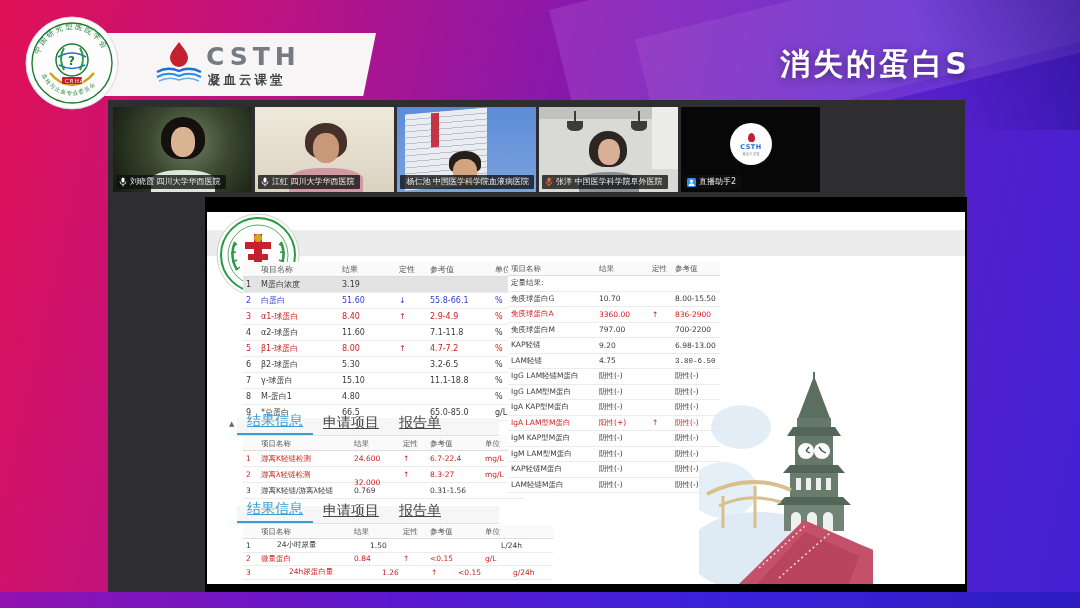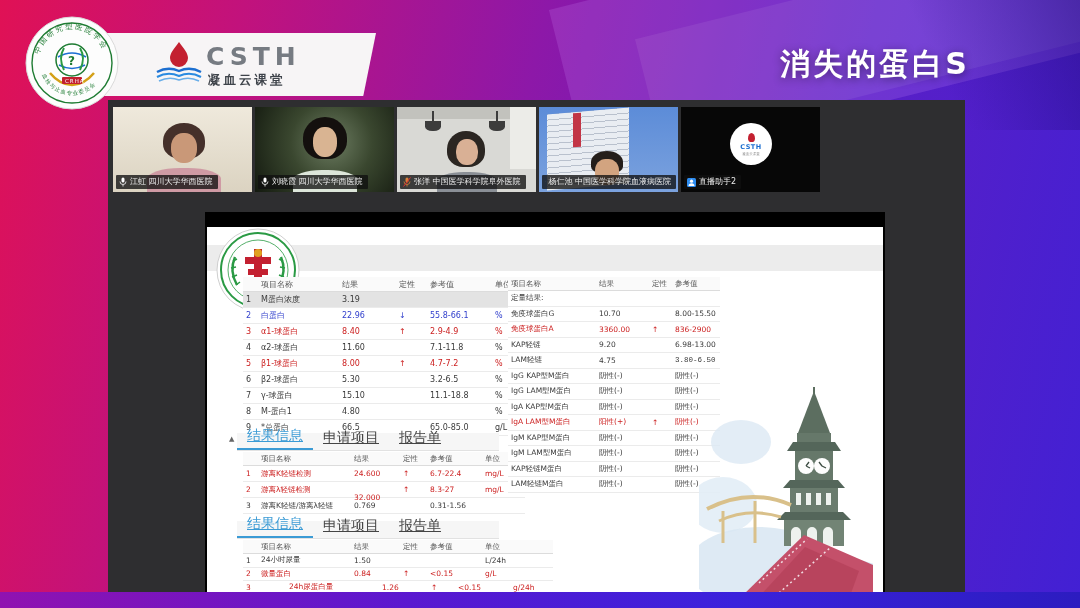--- a/index.html
+++ b/index.html
@@ -51,21 +51,21 @@
   .callig{position:absolute;top:0;bottom:0;width:9px;opacity:.55;
     background:repeating-linear-gradient(180deg,#474240 0 3px,transparent 3px 8px);}
   .seal{position:absolute;width:5px;height:5px;background:#c03030;}
   .t6{background:#070707;}
   .t6-circle{position:absolute;left:49px;top:16px;width:42px;height:42px;border-radius:50%;
     background:#fff;display:flex;flex-direction:column;align-items:center;justify-content:center;gap:1px;}
   .t6-drop{width:7px;height:9px;background:#c32030;border-radius:50% 50% 50% 50%/60% 60% 40% 40%;}
   .t6-word{font-size:6.5px;font-weight:bold;color:#1d6fd0;letter-spacing:.5px;}
   .t6-sub{font-size:3.5px;color:#888;}
   
-  .share{position:absolute;left:97px;top:112px;width:680px;height:395px;background:#000;}
+  .share{position:absolute;left:97px;top:97px;width:762px;height:395px;background:#000;}
   .page{position:absolute;left:2px;top:15px;right:2px;bottom:8px;background:#fff;overflow:hidden;}
   .grayband{position:absolute;left:0;right:0;top:18px;height:26px;background:#ececec;}
   .hosp-logo{position:absolute;left:8px;top:0px;width:86px;height:86px;}
   
   .tbl{position:absolute;background:#fff;color:#3a3a3a;}
   .trow{display:flex;align-items:center;border-bottom:1px solid #ebebeb;}
   .thead{color:#555;background:#fafafa;border-bottom:1px solid #dcdcdc;}
   .tcell{padding-left:3px;white-space:nowrap;overflow:hidden;flex:none;}
   .c-red{color:#cc2020;}
   .c-blue{color:#3240cc;}
@@ -125,45 +125,61 @@
   <div class="csth-word">CSTH</div>
   <div class="csth-sub">凝血云课堂</div>
 </div>
 
 <div class="page-title">消失的蛋白S</div>
 
 <div class="panel">
 
   <div class="thumbs">
 
+    <div class="thumb t2">
+      <div class="hair" style="left:48px;top:10px;width:44px;height:42px;background:#14100e;border-radius:50% 50% 42% 42%;"></div>
+      <div class="face" style="left:58px;top:20px;width:24px;height:30px;background:#d9b492;border-radius:46%;"></div>
+      <div class="body" style="left:38px;bottom:0;width:64px;height:22px;background:#dde6da;border-radius:45% 45% 0 0;"></div>
+      <div class="nlabel">
+        <svg width="8" height="10" viewBox="0 0 8 10">
+            <rect x="2.5" y="0.5" width="3" height="5" rx="1.5" fill="#fff"></rect>
+            <path d="M1 4.5a3 3 0 0 0 6 0" stroke="#fff" fill="none" stroke-width="0.8"></path>
+            <line x1="4" y1="7.5" x2="4" y2="9.5" stroke="#fff" stroke-width="0.8"></line>
+          </svg>
+        <span>刘晓霞 四川大学华西医院</span>
+      </div>
+    </div>
+
     <div class="thumb t1">
       <div class="hair" style="left:50px;top:16px;width:42px;height:36px;background:#45302a;border-radius:50% 50% 42% 42%;"></div>
       <div class="face" style="left:58px;top:26px;width:26px;height:30px;background:#c99878;border-radius:46%;"></div>
       <div class="body" style="left:34px;bottom:0;width:74px;height:24px;background:#cf9aa4;border-radius:45% 45% 0 0;"></div>
       <div class="nlabel">
         <svg width="8" height="10" viewBox="0 0 8 10">
             <rect x="2.5" y="0.5" width="3" height="5" rx="1.5" fill="#fff"></rect>
             <path d="M1 4.5a3 3 0 0 0 6 0" stroke="#fff" fill="none" stroke-width="0.8"></path>
             <line x1="4" y1="7.5" x2="4" y2="9.5" stroke="#fff" stroke-width="0.8"></line>
           </svg>
         <span>江虹 四川大学华西医院</span>
       </div>
     </div>
 
-    <div class="thumb t2">
-      <div class="hair" style="left:48px;top:10px;width:44px;height:42px;background:#14100e;border-radius:50% 50% 42% 42%;"></div>
-      <div class="face" style="left:58px;top:20px;width:24px;height:30px;background:#d9b492;border-radius:46%;"></div>
-      <div class="body" style="left:38px;bottom:0;width:64px;height:22px;background:#dde6da;border-radius:45% 45% 0 0;"></div>
+    <div class="thumb active">
+      <div class="t3-sky"></div>
+      <div class="t3-bld"></div>
+      <div class="t3-sign"></div>
+      <div class="hair" style="left:52px;top:44px;width:32px;height:22px;background:#241e1a;border-radius:50% 50% 30% 30%;"></div>
+      <div class="face" style="left:56px;top:52px;width:24px;height:26px;background:#d2a480;border-radius:44%;"></div>
       <div class="nlabel">
         <svg width="8" height="10" viewBox="0 0 8 10">
             <rect x="2.5" y="0.5" width="3" height="5" rx="1.5" fill="#fff"></rect>
             <path d="M1 4.5a3 3 0 0 0 6 0" stroke="#fff" fill="none" stroke-width="0.8"></path>
             <line x1="4" y1="7.5" x2="4" y2="9.5" stroke="#fff" stroke-width="0.8"></line>
           </svg>
-        <span>刘晓霞 四川大学华西医院</span>
+        <span>杨仁池 中国医学科学院血液病医院</span>
       </div>
     </div>
 
     <div class="thumb t4">
       <div class="t4-ceil"></div>
       <div class="t4-win"></div>
       <div class="lamp" style="left:28px;top:14px;"></div>
       <div class="lamp" style="left:92px;top:14px;"></div>
       <div class="hair" style="left:50px;top:24px;width:38px;height:36px;background:#2b2622;border-radius:50% 50% 42% 42%;"></div>
       <div class="face" style="left:59px;top:32px;width:22px;height:26px;background:#d9b095;border-radius:46%;"></div>
@@ -172,36 +188,20 @@
         <svg width="8" height="10" viewBox="0 0 8 10">
             <rect x="2.5" y="0.5" width="3" height="5" rx="1.5" fill="#d8813a"></rect>
             <path d="M1 4.5a3 3 0 0 0 6 0" stroke="#d8813a" fill="none" stroke-width="0.8"></path>
             <line x1="4" y1="7.5" x2="4" y2="9.5" stroke="#d8813a" stroke-width="0.8"></line>
             <line x1="0.5" y1="9.5" x2="7.5" y2="0.5" stroke="#e03030" stroke-width="1"></line>
           </svg>
         <span>张洋 中国医学科学院阜外医院</span>
       </div>
     </div>
 
-    <div class="thumb active">
-      <div class="t3-sky"></div>
-      <div class="t3-bld"></div>
-      <div class="t3-sign"></div>
-      <div class="hair" style="left:52px;top:44px;width:32px;height:22px;background:#241e1a;border-radius:50% 50% 30% 30%;"></div>
-      <div class="face" style="left:56px;top:52px;width:24px;height:26px;background:#d2a480;border-radius:44%;"></div>
-      <div class="nlabel">
-        <svg width="8" height="10" viewBox="0 0 8 10">
-            <rect x="2.5" y="0.5" width="3" height="5" rx="1.5" fill="#fff"></rect>
-            <path d="M1 4.5a3 3 0 0 0 6 0" stroke="#fff" fill="none" stroke-width="0.8"></path>
-            <line x1="4" y1="7.5" x2="4" y2="9.5" stroke="#fff" stroke-width="0.8"></line>
-          </svg>
-        <span>杨仁池 中国医学科学院血液病医院</span>
-      </div>
-    </div>
-
 
     <div class="thumb t6">
       <div class="t6-circle">
         <div class="t6-drop"></div>
         <div class="t6-word">CSTH</div>
         <div class="t6-sub">凝血云课堂</div>
       </div>
       <div class="nlabel">
         <svg width="9" height="9" viewBox="0 0 9 9">
             <rect width="9" height="9" rx="1.5" fill="#2d8cf0"></rect>
@@ -245,21 +245,21 @@
             <div class="tcell" style="width: 12px;">1</div>
             <div class="tcell" style="width: 78px;">M蛋白浓度</div>
             <div class="tcell" style="width: 54px;">3.19</div>
             <div class="tcell" style="width: 28px;"></div>
             <div class="tcell" style="width: 62px;"></div>
             <div class="tcell" style="width: 24px;"></div>
           </div>
           <div class="trow c-blue">
             <div class="tcell" style="width: 12px;">2</div>
             <div class="tcell" style="width: 78px;">白蛋白</div>
-            <div class="tcell" style="width: 54px;">22.96</div>
+            <div class="tcell" style="width: 54px;">51.60</div>
             <div class="tcell" style="width: 28px;">↓</div>
             <div class="tcell" style="width: 62px;">55.8-66.1</div>
             <div class="tcell" style="width: 24px;">%</div>
           </div>
           <div class="trow c-red">
             <div class="tcell" style="width: 12px;">3</div>
             <div class="tcell" style="width: 78px;">α1-球蛋白</div>
             <div class="tcell" style="width: 54px;">8.40</div>
             <div class="tcell" style="width: 28px;">↑</div>
             <div class="tcell" style="width: 62px;">2.9-4.9</div>
@@ -365,21 +365,21 @@
           <div class="trow thead">
             <div class="tcell" style="width: 12px;"></div>
             <div class="tcell" style="width: 90px;">项目名称</div>
             <div class="tcell" style="width: 46px;">结果</div>
             <div class="tcell" style="width: 24px;">定性</div>
             <div class="tcell" style="width: 52px;">参考值</div>
             <div class="tcell" style="width: 40px;">单位</div>
           </div>
           <div class="trow">
             <div class="tcell" style="width: 12px;">1</div>
-            <div class="tcell" style="width: 90px;">24小时尿量</div>
+            <div class="tcell" style="width: 90px; margin-left: 16px;">24小时尿量</div>
             <div class="tcell" style="width: 46px;">1.50</div>
             <div class="tcell" style="width: 24px;"></div>
             <div class="tcell" style="width: 52px;"></div>
             <div class="tcell" style="width: 40px;">L/24h</div>
           </div>
           <div class="trow c-red">
             <div class="tcell" style="width: 12px;">2</div>
             <div class="tcell" style="width: 90px;">微量蛋白</div>
             <div class="tcell" style="width: 46px;">0.84</div>
             <div class="tcell" style="width: 24px;">↑</div>
@@ -415,33 +415,39 @@
             <div class="tcell" style="width: 20px;"></div>
             <div class="tcell" style="width: 45px;">8.00-15.50</div>
           </div>
           <div class="trow c-red">
             <div class="tcell" style="width: 85px;">免疫球蛋白A</div>
             <div class="tcell" style="width: 50px;">3360.00</div>
             <div class="tcell" style="width: 20px;">↑</div>
             <div class="tcell" style="width: 45px;">836-2900</div>
           </div>
           <div class="trow">
+            <div class="tcell" style="width: 85px;">免疫球蛋白M</div>
+            <div class="tcell" style="width: 50px;">797.00</div>
+            <div class="tcell" style="width: 20px;"></div>
+            <div class="tcell" style="width: 45px;">700-2200</div>
+          </div>
+          <div class="trow">
             <div class="tcell" style="width: 85px;">KAP轻链</div>
             <div class="tcell" style="width: 50px;">9.20</div>
             <div class="tcell" style="width: 20px;"></div>
             <div class="tcell" style="width: 45px;">6.98-13.00</div>
           </div>
           <div class="trow">
             <div class="tcell" style="width: 85px;">LAM轻链</div>
             <div class="tcell" style="width: 50px;">4.75</div>
             <div class="tcell" style="width: 20px;"></div>
             <div class="tcell" style="width: 45px; font-family: Liberation Mono, monospace;">3.80-6.50</div>
           </div>
           <div class="trow">
-            <div class="tcell" style="width: 85px;">IgG KAP型M蛋白</div>
+            <div class="tcell" style="width: 85px;">IgG LAM轻链M蛋白</div>
             <div class="tcell" style="width: 50px;">阴性(-)</div>
             <div class="tcell" style="width: 20px;"></div>
             <div class="tcell" style="width: 45px;">阴性(-)</div>
           </div>
           <div class="trow">
             <div class="tcell" style="width: 85px;">IgG LAM型M蛋白</div>
             <div class="tcell" style="width: 50px;">阴性(-)</div>
             <div class="tcell" style="width: 20px;"></div>
             <div class="tcell" style="width: 45px;">阴性(-)</div>
           </div>

